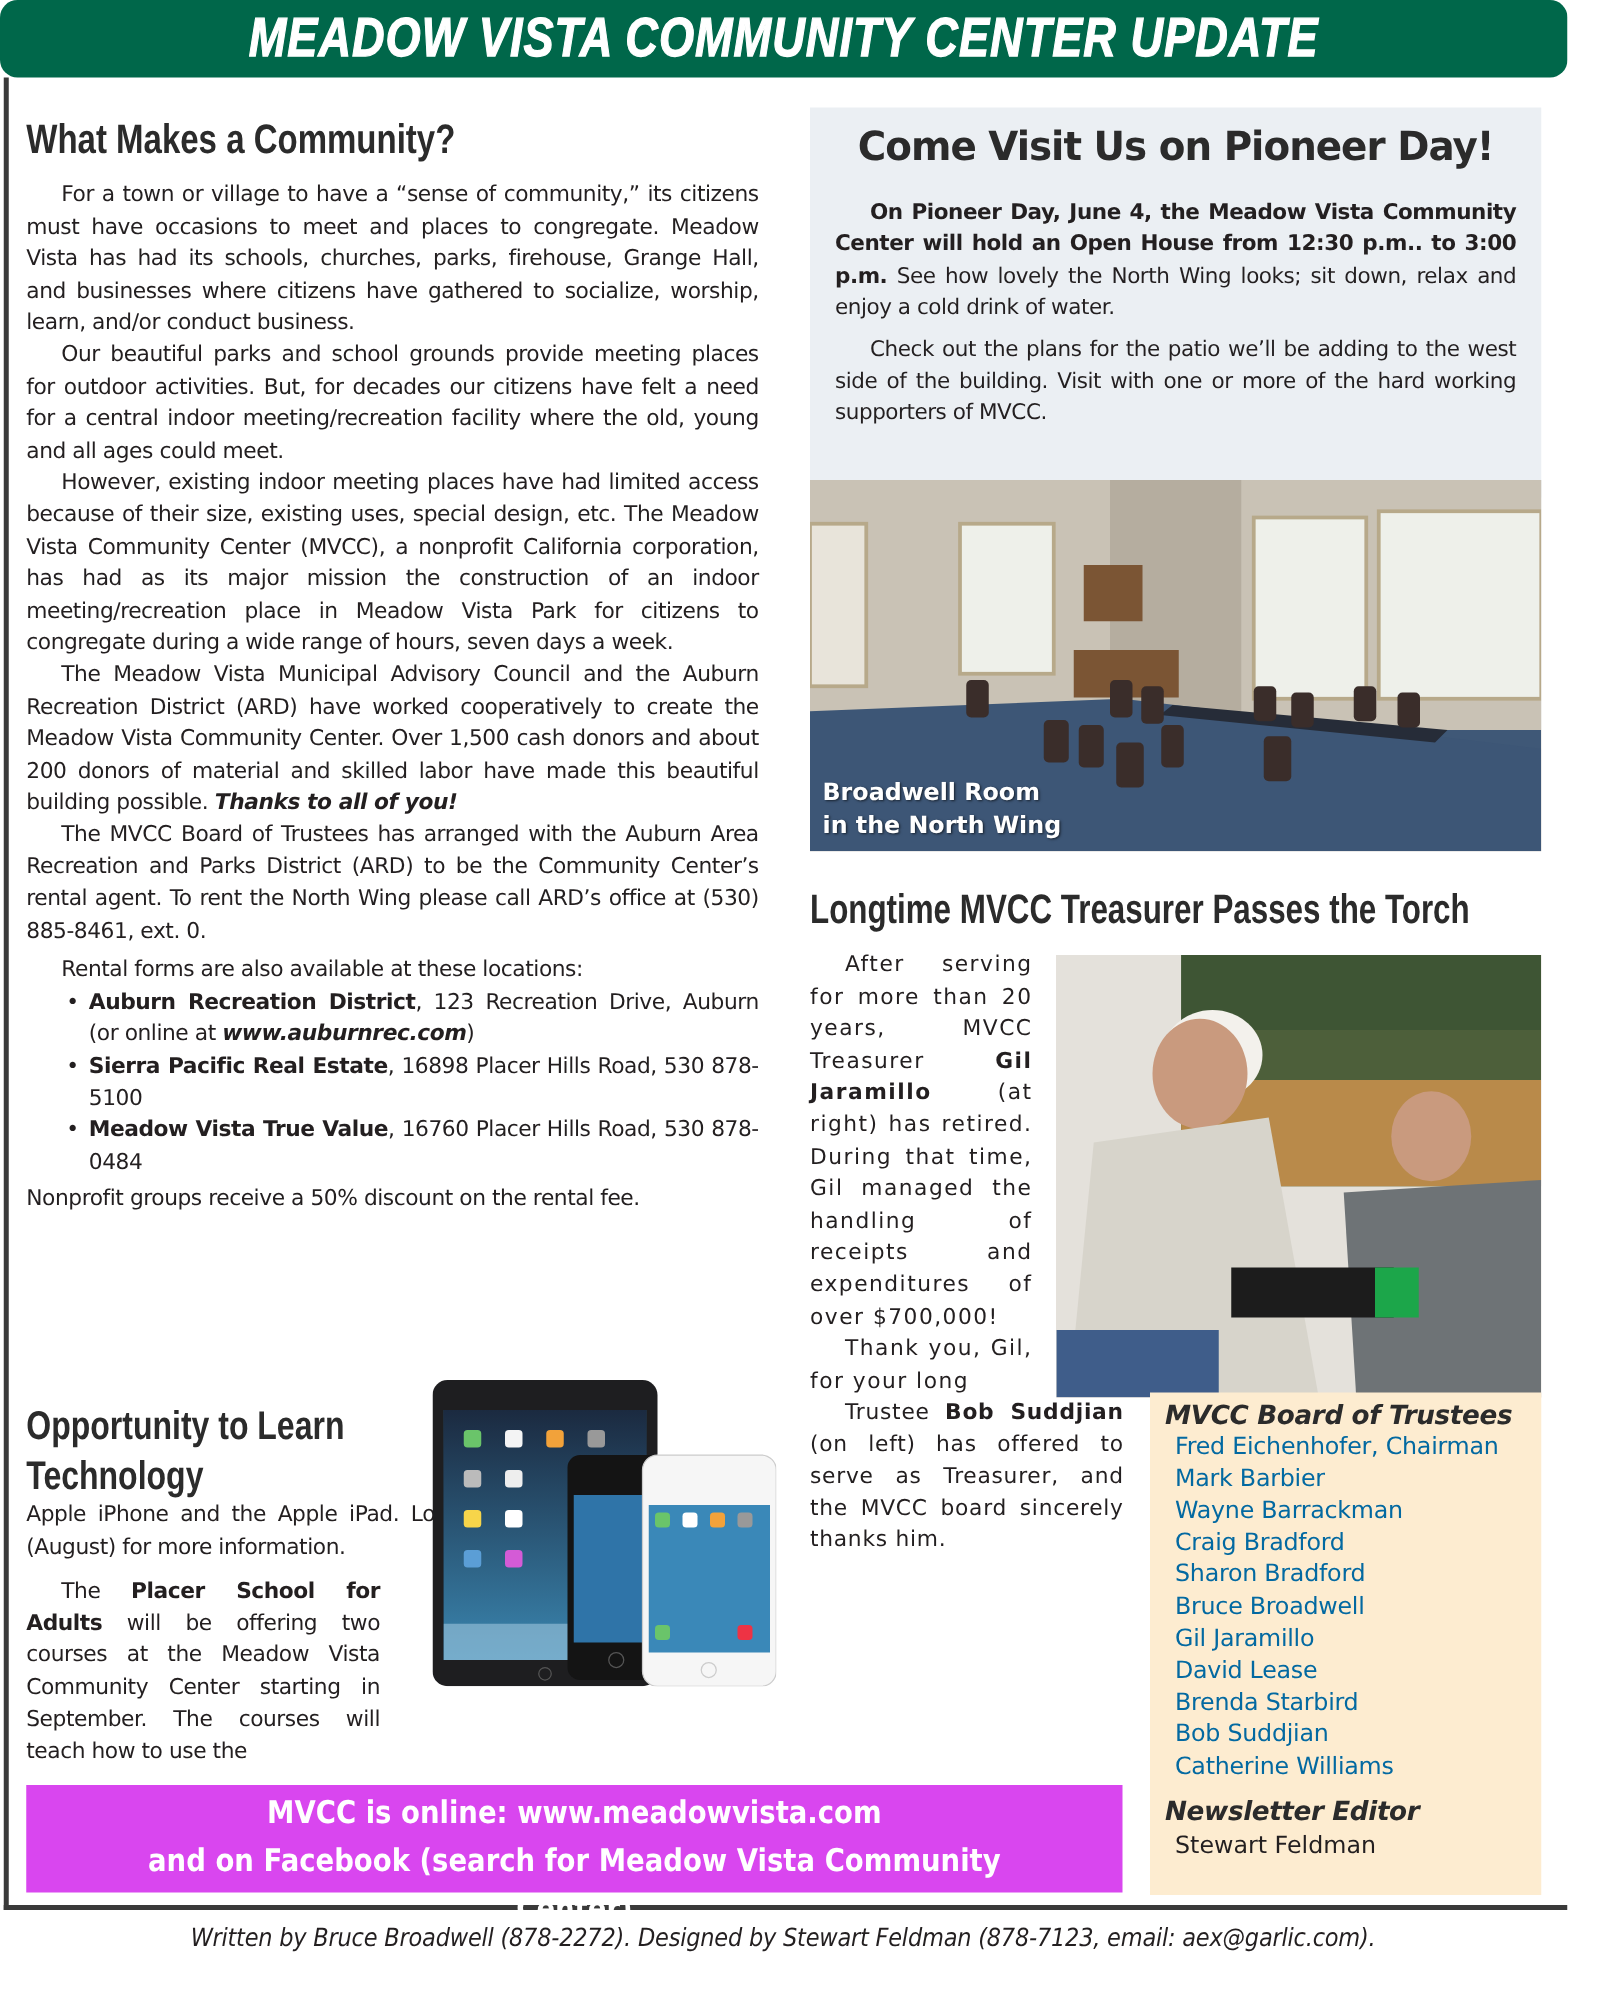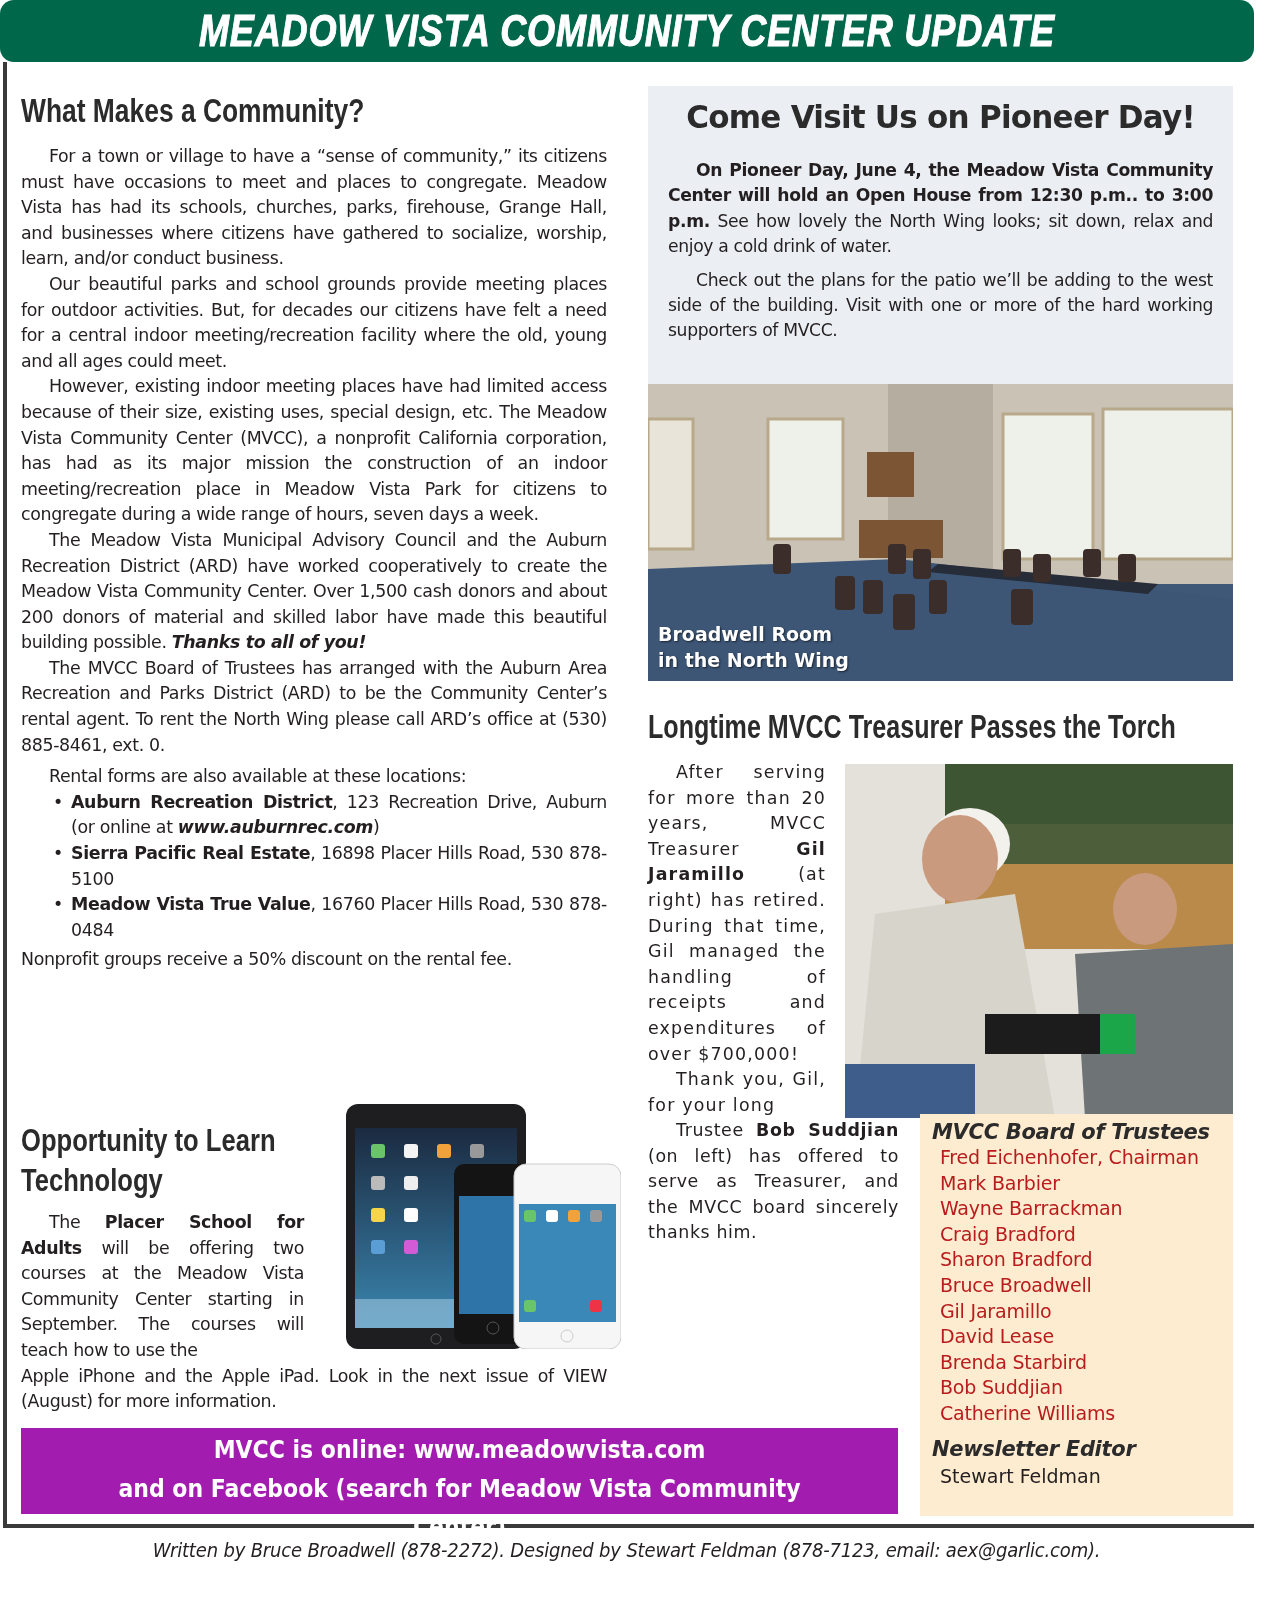--- a/index.html
+++ b/index.html
@@ -89,27 +89,27 @@
 
     .trustees-box {
       position: absolute; left: 920px; top: 1114px; width: 313px; height: 402px;
       background: #fdecd0; padding: 6px 0 0 12px;
     }
     .trustees-heading {
       font-family: "DejaVu Sans", sans-serif; font-weight: 700; font-style: italic;
       font-size: 21px; color: #2b2b2b; letter-spacing: -0.3px;
     }
     .trustees-list { list-style: none; padding-left: 8px; margin-top: 1px; }
-    .trustees-list li { font-size: 19px; line-height: 25.6px; color: #b91c1c; letter-spacing: -0.2px; }
+    .trustees-list li { font-size: 19px; line-height: 25.6px; color: #0369a1; letter-spacing: -0.2px; }
     .editor-heading { margin-top: 10px; }
     .editor-name { padding-left: 8px; font-size: 19px; line-height: 30px; }
 
     .online-banner {
       position: absolute; left: 21px; top: 1428px; width: 877px; height: 86px;
-      background: #a21caf; color: #ffffff; text-align: center;
+      background: #d946ef; color: #ffffff; text-align: center;
       font-family: "DejaVu Sans", sans-serif; font-weight: 700;
     }
     .online-line1 { font-size: 25px; line-height: 40px; margin-top: 2px; transform: scaleX(0.88); }
     .online-line2 { font-size: 25px; line-height: 38px; transform: scaleX(0.88); }
 
     .footer {
       position: absolute; left: 0; top: 1538px; width: 1254px; text-align: center;
       font-family: "DejaVu Sans", sans-serif; font-style: italic; font-size: 20px; color: #231f20;
     }
     .footer span { display: inline-block; transform: scaleX(0.9); letter-spacing: -0.2px; }
@@ -148,24 +148,24 @@
     </ul>
     <p class="discount">Nonprofit groups receive a 50% discount on the rental fee.</p>
   </div>
 </div>
 
 <div class="tech-section">
   <h2 class="h-cond h-tech">
     <span>Opportunity to Learn</span><br>
     <span>Technology</span>
   </h2>
+  <div class="body-text tech-tail">Apple iPhone and the Apple iPad. Look in the next issue of VIEW (August) for more information.</div>
   <div class="body-text tech-text">
     <p><span>The </span><b>Placer School for Adults</b><span> will be offering two courses at the Meadow Vista Community Center starting in September. The courses will teach how to use the</span></p>
   </div>
-  <div class="body-text tech-tail">Apple iPhone and the Apple iPad. Look in the next issue of VIEW (August) for more information.</div>
 
   <svg class="devices" viewBox="0 0 275 245">
     <rect x="0" y="0" width="180" height="245" rx="12" fill="#1e1e20"></rect>
     <rect x="9" y="24" width="162" height="200" fill="#2a5f8c"></rect>
     <rect x="9" y="24" width="162" height="200" fill="url(#g1)"></rect>
     <defs>
       <linearGradient id="g1" x1="0" y1="0" x2="0" y2="1">
         <stop offset="0" stop-color="#1b2a40"></stop>
           <stop offset="1" stop-color="#3a86b0"></stop>
       </linearGradient>

